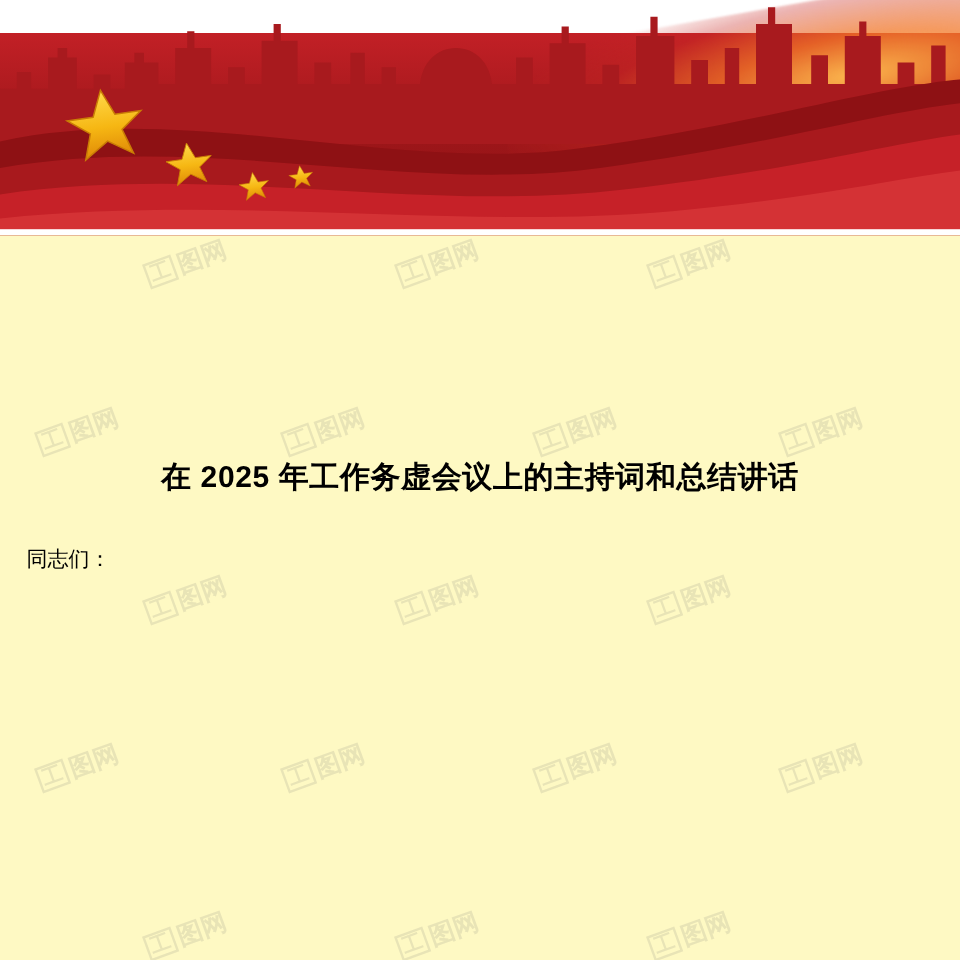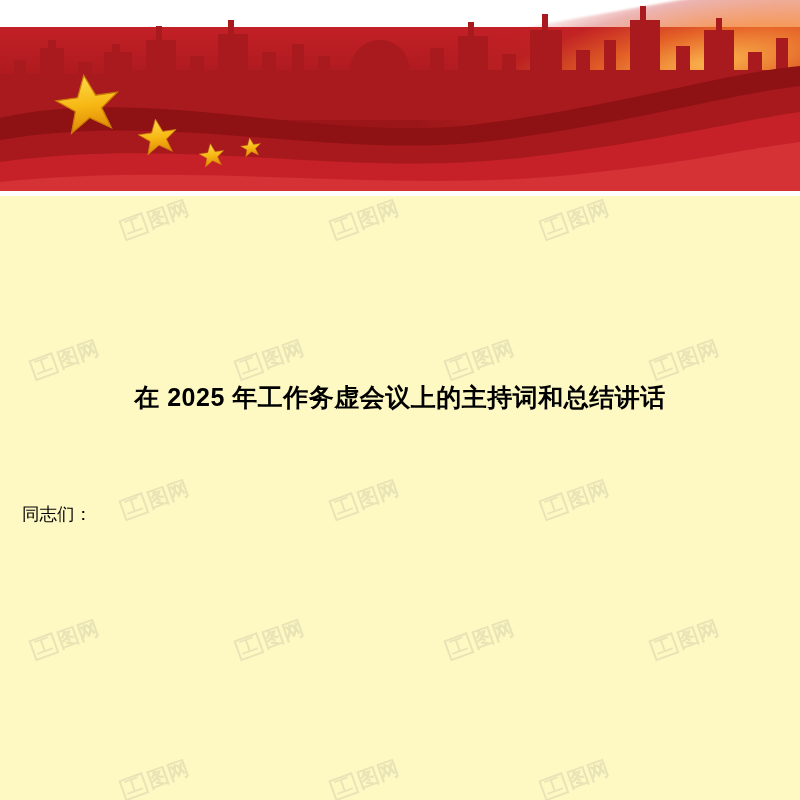--- a/index.html
+++ b/index.html
@@ -93,21 +93,21 @@
   .doc-title {
     margin: 185px 0 0 0;
     text-align: center;
     font-size: 25px;
     font-weight: bold;
     color: #000000;
     letter-spacing: 0.5px;
     font-family: "Liberation Sans", sans-serif;
   }
   .salutation {
-    margin: 86px 0 0 0;
+    margin: 38px 0 0 0;
     font-size: 17.5px;
     color: #000000;
     line-height: 1.6;
   }
   .para {
     margin: 40px 0 0 0;
     font-size: 17.5px;
     color: #000000;
     line-height: 2.05;
     text-indent: 2em;

